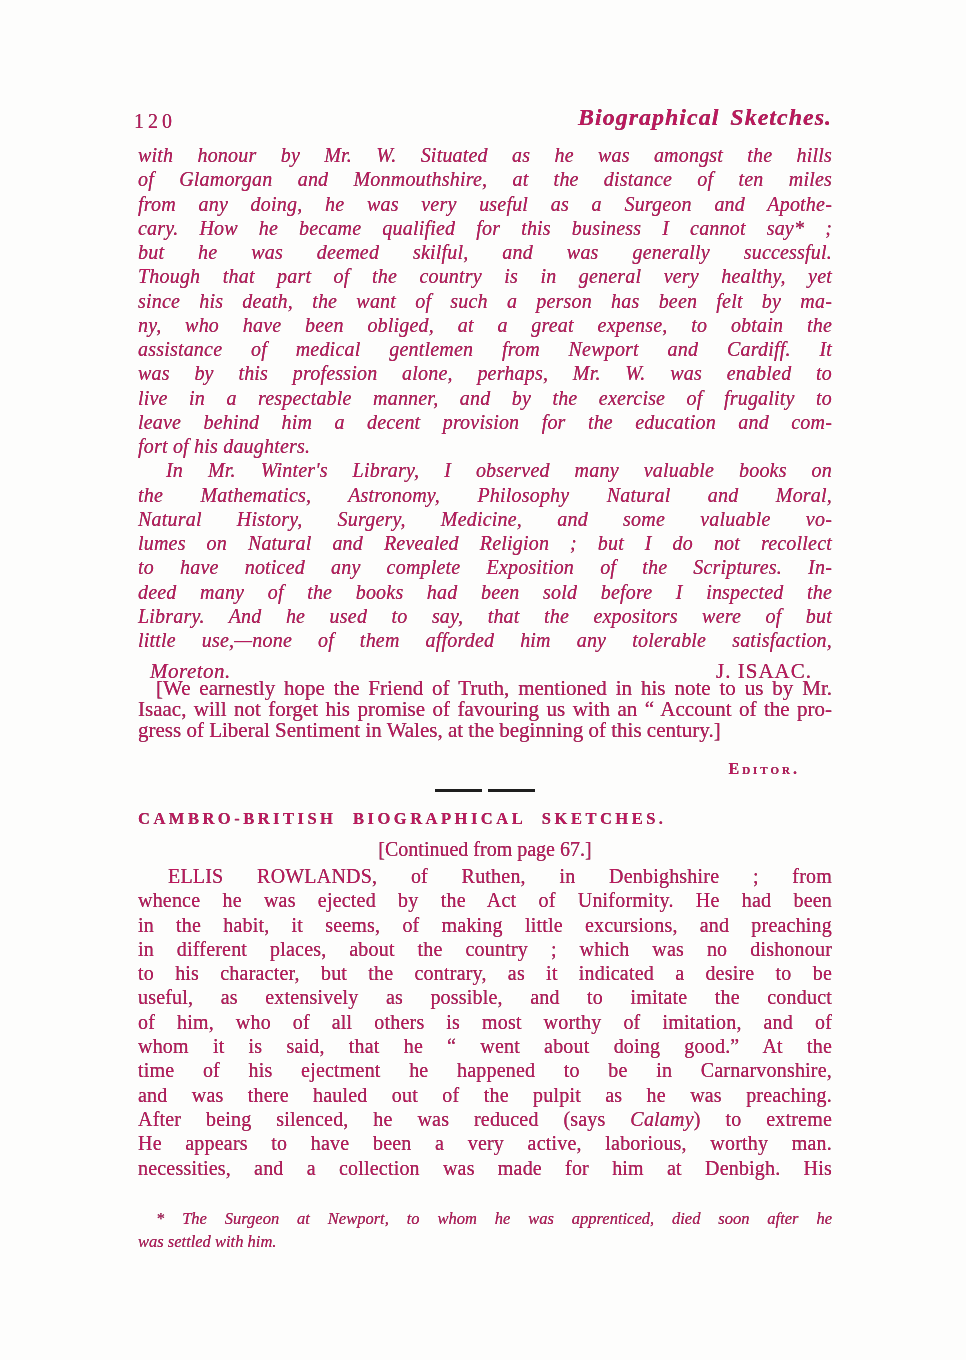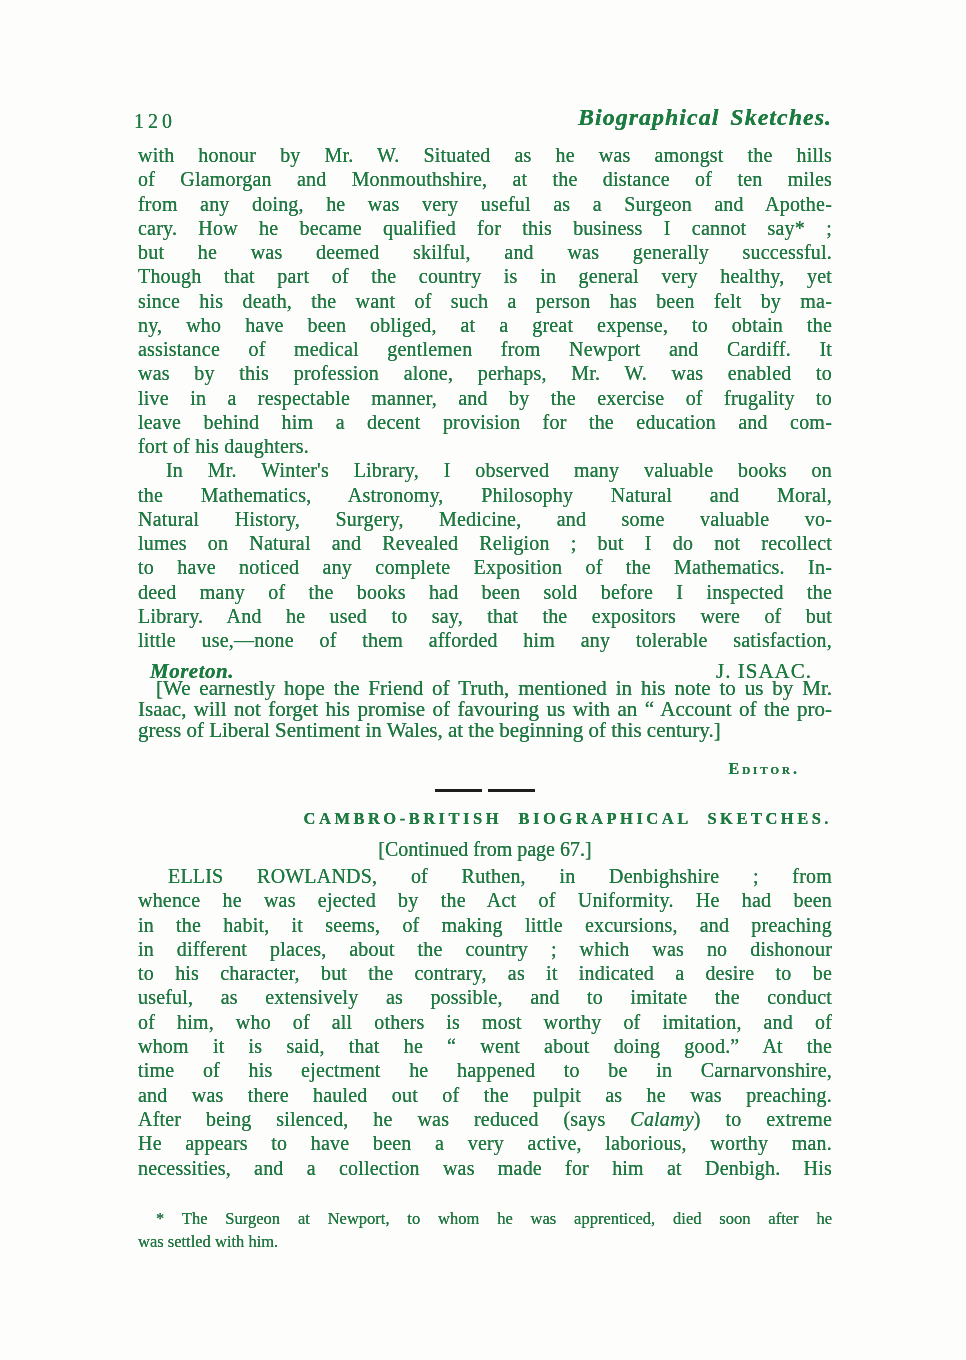--- a/index.html
+++ b/index.html
@@ -8,21 +8,21 @@
     width: 966px;
     height: 1360px;
     overflow: hidden;
     background: #ffffff;
   }
   .page {
     position: relative;
     width: 966px;
     height: 1360px;
     background: #fdfdfc;
-    color: #15803d;
+    color: #be185d;
     font-family: "Liberation Serif", "DejaVu Serif", serif;
     text-shadow: 0 0 0.6px rgba(10,10,10,0.75);
   }
   .block {
     position: absolute;
     left: 138px;
     width: 694px;
   }
   
   .header { top: 104px; height: 32px; }
@@ -36,42 +36,42 @@
     display: block;
     text-align: right;
     font-style: italic;
     font-weight: bold;
     font-size: 24px;
     letter-spacing: 1px;
     word-spacing: 4px;
   }
   
   .bodytext { font-size: 20px; letter-spacing: 0.2px; }
-  .col1 { top: 143px; }
+  .col1 { top: 143px; font-style: italic; }
   .tline {
     line-height: 24.25px;
     text-align: justify;
     text-align-last: justify;
     white-space: normal;
   }
   .para3 .tline { line-height: 24.3px; }
   .tline.short { text-align-last: left; }
   .tline.indent { text-indent: 28px; }
   
   .sig {
     top: 659px;
     display: flex;
     justify-content: space-between;
     font-size: 21px;
     padding: 0;
   }
   .sig .place {
     margin-left: 12px;
     font-style: italic;
-    font-weight: bold;
+    font-weight: normal;
     letter-spacing: 0.5px;
   }
   .sig .name {
     margin-right: 20px;
     font-size: 21px;
     letter-spacing: 1px;
     text-align: right;
   }
   
   .ednote { top: 678px; font-size: 21px; }
@@ -97,36 +97,36 @@
   .rule .seg {
     display: block;
     width: 47px;
     height: 3px;
     background: #1e1e1e;
   }
   
   .sectitle {
     top: 809px;
     margin: 0;
-    text-align: right;
+    text-align: left;
     font-size: 16.5px;
     font-weight: bold;
     letter-spacing: 3.5px;
     word-spacing: 9px;
   }
   .continued {
     top: 838px;
     text-align: center;
     font-size: 20px;
   }
   .para3 { top: 864px; }
   .para3 .tline.indent { text-indent: 30px; }
   
   .footnote { top: 1208px; font-size: 16.5px; }
-  .footnote .tline { line-height: 22.5px; }
+  .footnote .tline { line-height: 22.5px; font-style: italic; }
   .footnote .tline.indent { text-indent: 18px; }
 </style>
 </head>
 <body>
 
 <div class="page">
 
   <div class="block header">
     <span class="pagenum">120</span>
     <span class="running">Biographical Sketches.</span>
@@ -146,21 +146,21 @@
         <div class="tline"><span>was by this profession alone, perhaps, Mr. W. was enabled to</span></div>
         <div class="tline"><span>live in a respectable manner, and by the exercise of frugality to</span></div>
         <div class="tline"><span>leave behind him a decent provision for the education and com-</span></div>
         <div class="tline short"><span>fort of his daughters.</span></div>
       </div>
     <div class="para">
         <div class="tline indent"><span>In Mr. Winter's Library, I observed many valuable books on</span></div>
         <div class="tline"><span>the Mathematics, Astronomy, Philosophy Natural and Moral,</span></div>
         <div class="tline"><span>Natural History, Surgery, Medicine, and some valuable vo-</span></div>
         <div class="tline"><span>lumes on Natural and Revealed Religion ; but I do not recollect</span></div>
-        <div class="tline"><span>to have noticed any complete Exposition of the Mathematics.  In-</span></div>
+        <div class="tline"><span>to have noticed any complete Exposition of the Scriptures.  In-</span></div>
         <div class="tline"><span>deed many of the books had been sold before I inspected the</span></div>
         <div class="tline"><span>Library.  And he used to say, that the expositors were of but</span></div>
         <div class="tline"><span>little use,—none of them afforded him any tolerable satisfaction,</span></div>
       </div>
   </div>
 
   <div class="block sig">
     <span class="place">Moreton.</span>
     <span class="name">J. ISAAC.</span>
   </div>

